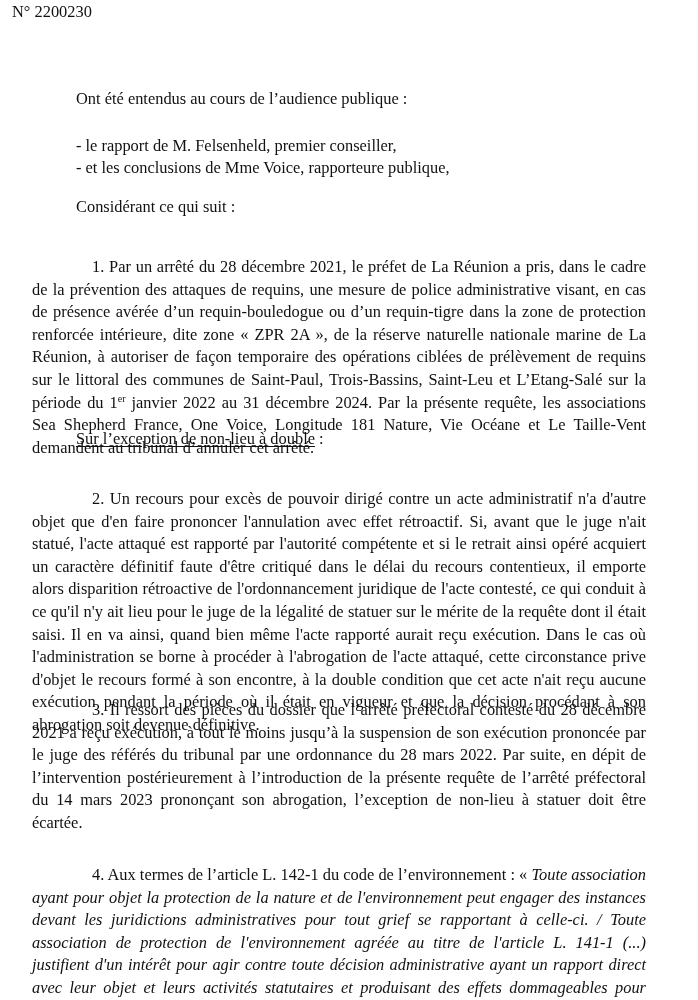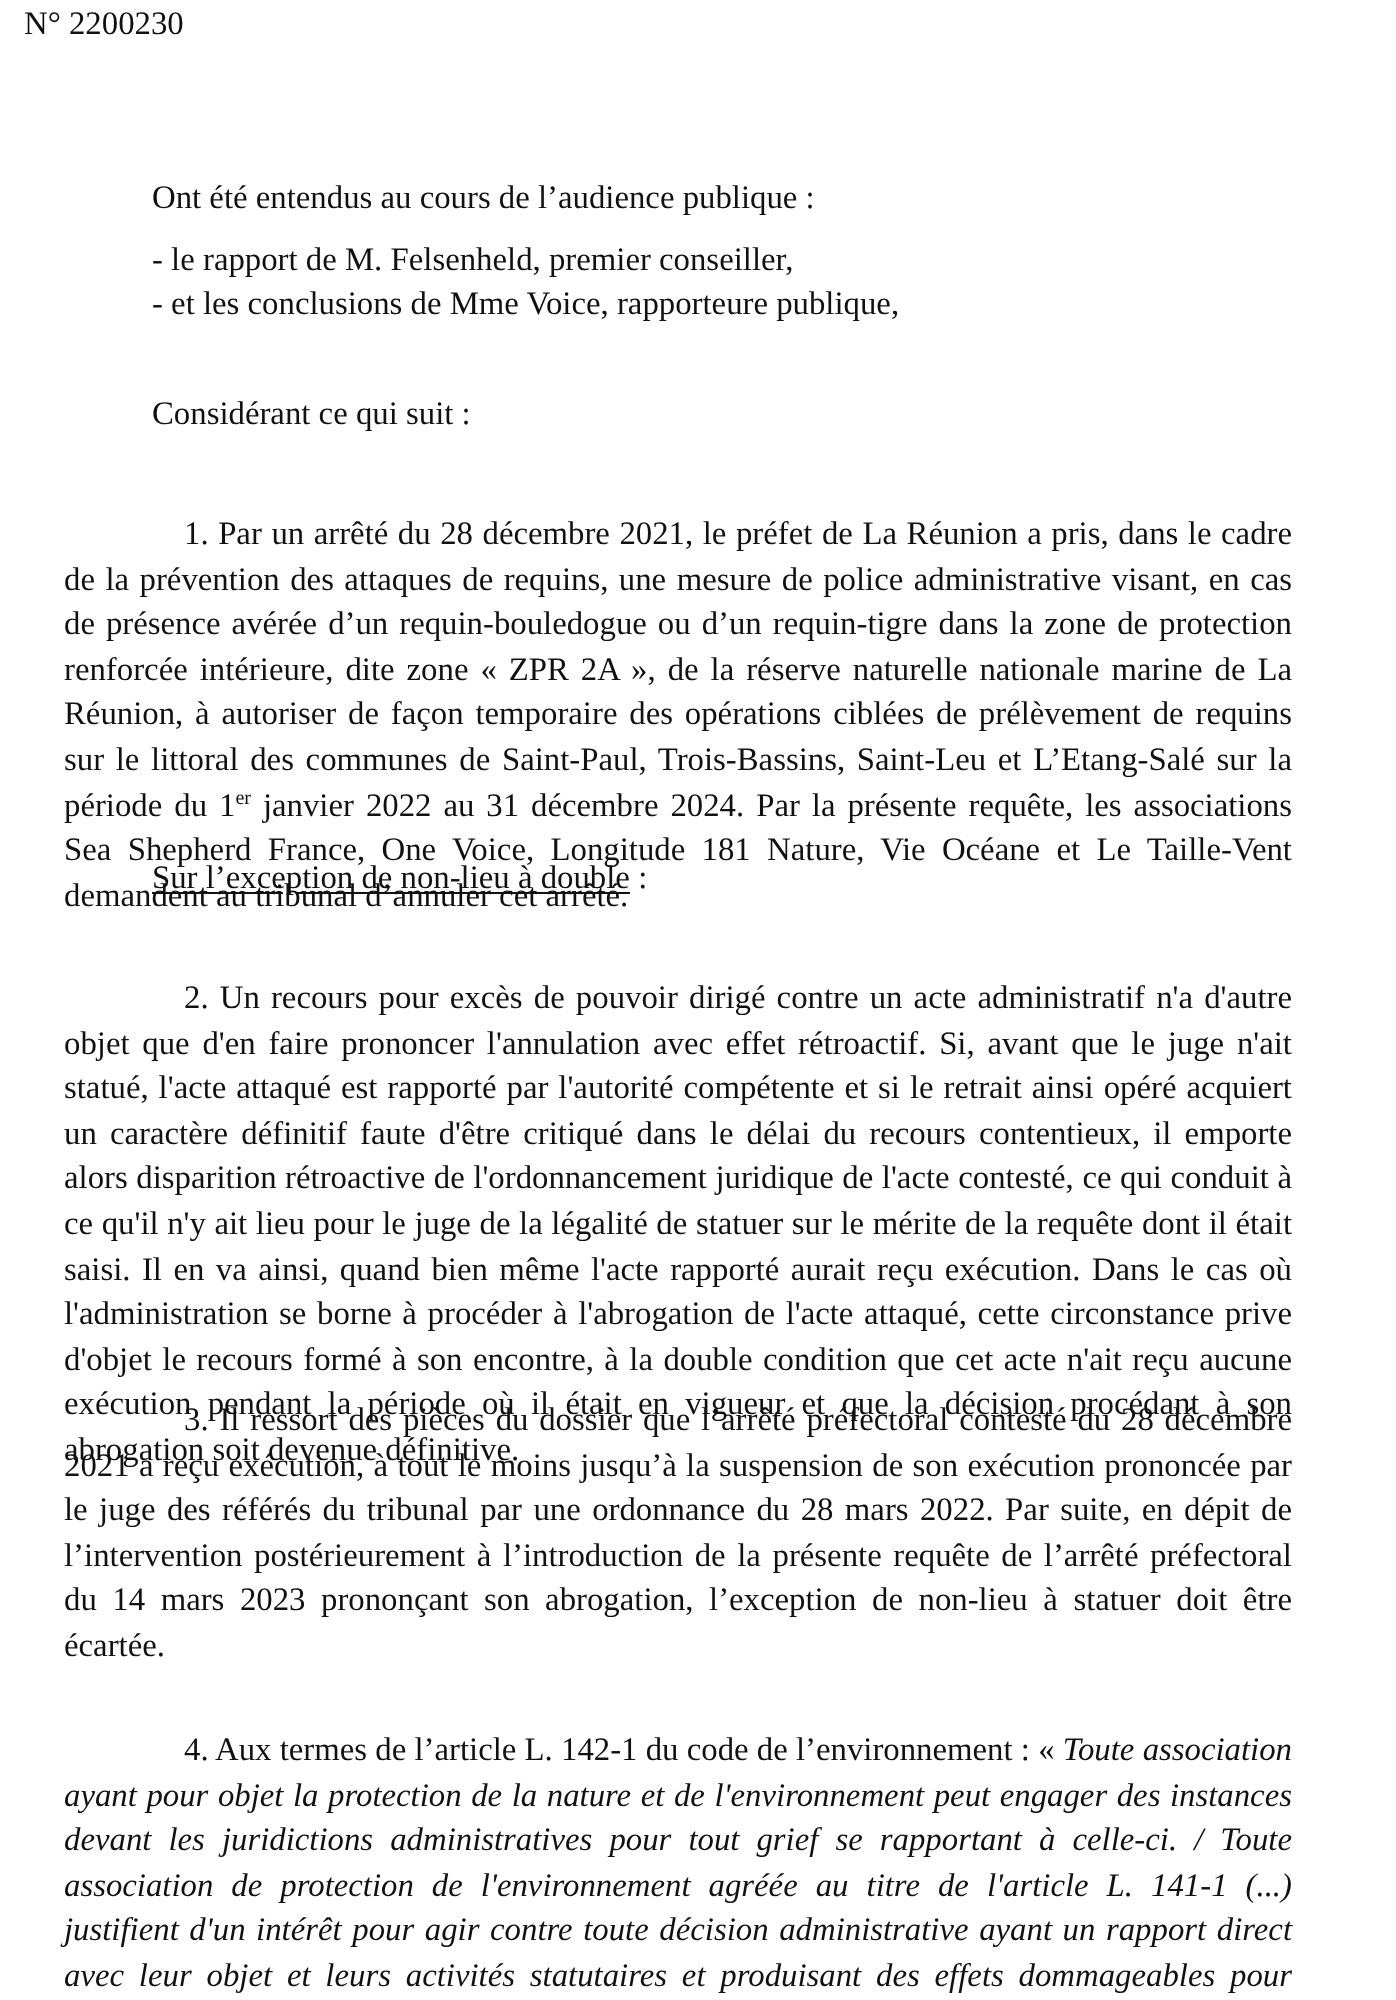--- a/index.html
+++ b/index.html
@@ -19,21 +19,21 @@
   p { margin: 0; }
 </style>
 </head>
 <body>
 
 <div class="page">
   <div class="docnum">N° 2200230</div>
 
   <div class="block" style="top:88px;">
     <div class="indent-line">Ont été entendus au cours de l’audience publique :</div>
-    <div class="indent-line" style="margin-top:8px;">- le rapport de M. Felsenheld, premier conseiller,</div>
+    <div class="indent-line" style="margin-top:24px;">- le rapport de M. Felsenheld, premier conseiller,</div>
     <div class="indent-line">- et les conclusions de Mme Voice, rapporteure publique,</div>
   </div>
 
   <div class="block" style="top:196px;">
     <div class="indent-line">Considérant ce qui suit :</div>
   </div>
 
   <div class="block" style="top:240px;">
     <p class="para"><span>1. Par un arrêté du 28 décembre 2021, le préfet de La Réunion a pris, dans le cadre de la prévention des attaques de requins, une mesure de police administrative visant, en cas de présence avérée d’un requin-bouledogue ou d’un requin-tigre dans la zone de protection renforcée intérieure, dite zone « ZPR 2A », de la réserve naturelle nationale marine de La Réunion, à autoriser de façon temporaire des opérations ciblées de prélèvement de requins sur le littoral des communes de Saint-Paul, Trois-Bassins, Saint-Leu et L’Etang-Salé sur la période du 1</span><sup>er</sup><span> janvier 2022 au 31 décembre 2024. Par la présente requête, les associations Sea Shepherd France, One Voice, Longitude 181 Nature, Vie Océane et Le Taille-Vent demandent au tribunal d’annuler cet arrêté.</span></p>
   </div>

